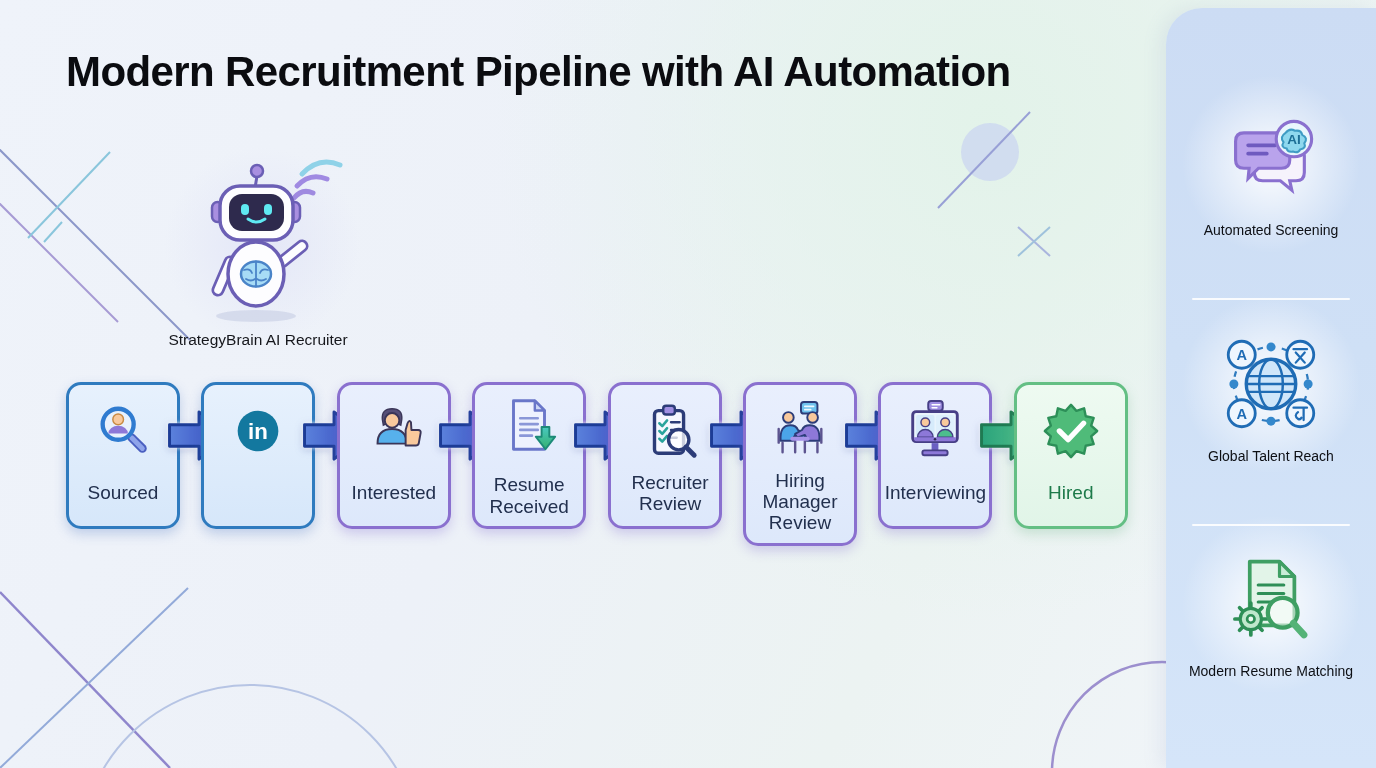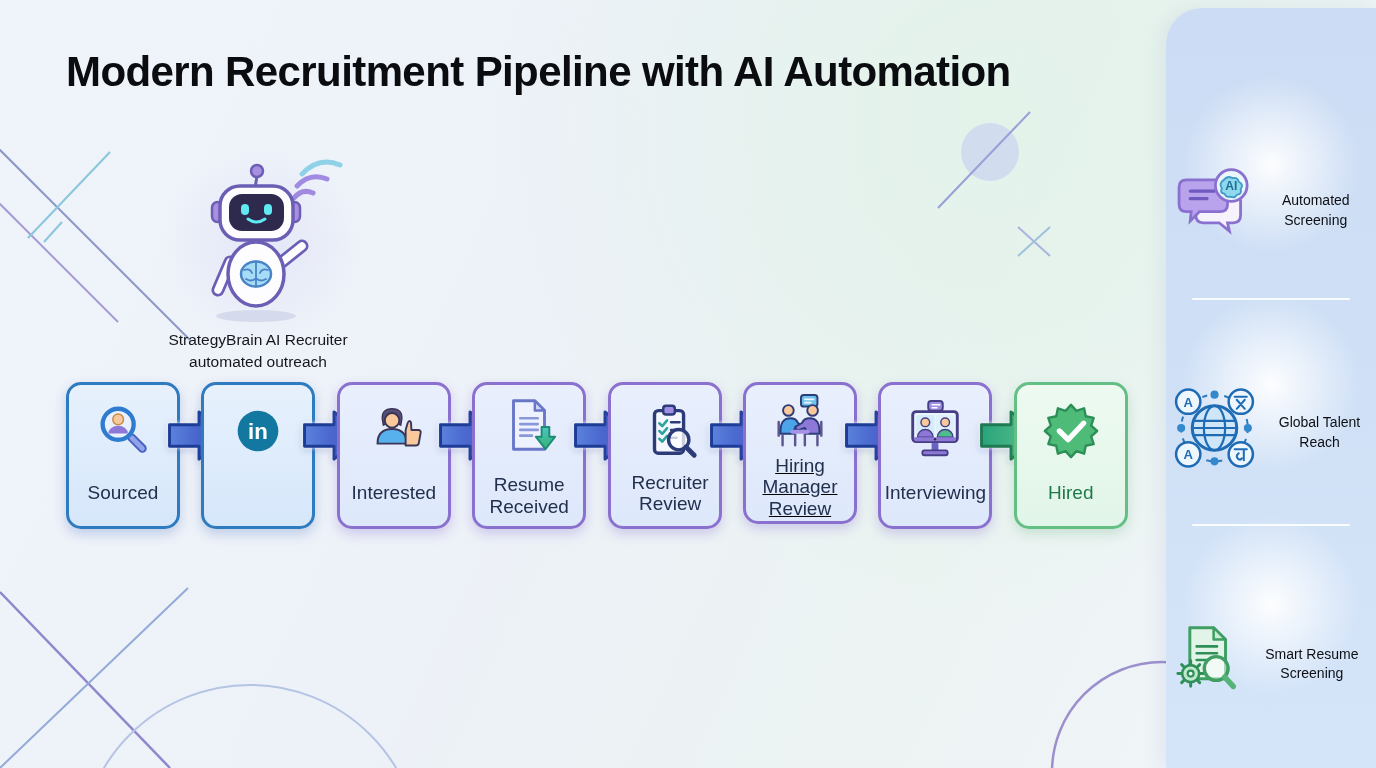--- a/index.html
+++ b/index.html
@@ -24,21 +24,21 @@
     position:absolute; left:103px; top:329px; width:310px; z-index:3;
     text-align:center; font-size:15.5px; line-height:1.4; font-weight:500; color:#16171c;
   }
   
   #pipeline{position:absolute; inset:0; z-index:4;}
   .stage{
     position:absolute; top:382px; width:114px; height:147px;
     border:3px solid; border-radius:15px;
     display:flex; flex-direction:column; align-items:center;
   }
-  .stage.tall{height:142px;text-decoration:underline;}
+  .stage.tall{height:164px;}
   .theme-blue{border-color:#2f7bbf; background:linear-gradient(180deg,#e7f1fd,#d6e7fa); box-shadow:0 5px 12px rgba(70,110,190,.28);}
   .theme-purple{border-color:#8a70cf; background:linear-gradient(180deg,#e9effd,#dde8fb); box-shadow:0 5px 12px rgba(130,110,210,.30);}
   .theme-green{border-color:#64bf84; background:linear-gradient(180deg,#eefaf1,#e1f5e8); box-shadow:0 5px 12px rgba(90,170,120,.25);}
   .stage-icon{height:84px; padding-top:8px; display:flex; align-items:center; justify-content:flex-end;}
   .stage-icon svg{width:62px; height:62px;}
   .stage-label{
     flex:1; display:flex; align-items:center; justify-content:center;
     text-align:center; font-size:19px; line-height:1.12; font-weight:500;
     color:#22304e; padding:0 3px 9px;
   }
@@ -48,21 +48,21 @@
     filter:drop-shadow(0 0 2px rgba(255,255,255,.95)) drop-shadow(0 2px 3px rgba(60,80,160,.25));
   }
   .arrow svg{width:100%; height:100%;}
   
   .sidebar{
     position:absolute; left:1166px; top:8px; width:210px; height:760px; z-index:2;
     border-top-left-radius:36px;
     background:linear-gradient(180deg,#ccdcf4 0%,#cfe0f6 45%,#d5e5f9 100%);
     box-shadow:-6px 0 18px rgba(120,140,190,.12);
   }
-  .side-item{position:relative; display:flex; flex-direction:row; align-items:center;border-radius:24px;}
+  .side-item{position:relative; display:flex; flex-direction:column; align-items:center;border-radius:24px;}
   .side-item:nth-child(1){height:292px; padding-top:104px;}
   .side-item:nth-child(2){height:226px; padding-top:30px;}
   .side-item:nth-child(3){height:242px; padding-top:25px;}
   .side-icon{position:relative; z-index:1;}
   .side-item:nth-child(1) .side-icon{width:100px;height:100px;}
   .side-item:nth-child(2) .side-icon{width:108px;height:108px;}
   .side-item:nth-child(3) .side-icon{width:102px;height:102px;}
   .side-icon svg{width:100%; height:100%;}
   .side-glow{
     position:absolute; left:50%; transform:translateX(-50%);
@@ -159,21 +159,21 @@
             <path d="M56,10 v14 h14 z" fill="#c9edd7" stroke="#3f9f63" stroke-width="3" stroke-linejoin="round"></path>
             <path d="M36,32 h24 M36,40 h24 M36,48 h14" stroke="#2e8f57" stroke-width="3" stroke-linecap="round"></path>
             <g stroke="#2e8f57">
               <path d="M39,64 h5 M36.1,71.1 l3.5,3.5 M29,74 v5 M21.9,71.1 l-3.5,3.5 M19,64 h-5 M21.9,56.9 l-3.5,-3.5 M29,54 v-5 M36.1,56.9 l3.5,-3.5" stroke-width="3.5" stroke-linecap="round"></path>
               <circle cx="29" cy="64" r="10" fill="#bfe8cc" stroke-width="3"></circle>
               <circle cx="29" cy="64" r="3.5" fill="#eef9f1" stroke-width="2.5"></circle>
             </g>
             <circle cx="59" cy="58" r="14" fill="rgba(255,255,255,.55)" stroke="#3f9f63" stroke-width="4"></circle>
             <line x1="69" y1="68" x2="79" y2="79" stroke="#54b377" stroke-width="6.5" stroke-linecap="round"></line>
           </svg></div>
-        <div class="side-label">Smart Resume Screening</div>
+        <div class="side-label">Modern Resume Matching</div>
       </div>
     </aside>
 
   <h1 class="title">Modern Recruitment Pipeline with AI Automation</h1>
 
   <div class="mascot">
     <svg viewBox="0 0 170 180">
       <ellipse cx="78" cy="170" rx="40" ry="6" fill="#c3cbe2" opacity="0.55"></ellipse>
       <path d="M116,52 q8,-10 19,-5" stroke="#9f8ae0" stroke-width="5" fill="none" stroke-linecap="round"></path>
       <path d="M119,40 q13,-14 30,-7" stroke="#a08ae2" stroke-width="5" fill="none" stroke-linecap="round"></path>
@@ -191,21 +191,20 @@
       <line x1="52" y1="116" x2="40" y2="144" stroke="#fdfdff" stroke-width="7.5" stroke-linecap="round"></line>
       <line x1="104" y1="116" x2="124" y2="100" stroke="#6b5fb5" stroke-width="13" stroke-linecap="round"></line>
       <line x1="104" y1="116" x2="124" y2="100" stroke="#fdfdff" stroke-width="7.5" stroke-linecap="round"></line>
       <ellipse cx="78" cy="128" rx="28" ry="32" fill="#fdfdff" stroke="#6b5fb5" stroke-width="3.5"></ellipse>
       <ellipse cx="78" cy="128" rx="15" ry="12.5" fill="#a7dcf6" stroke="#4a84c8" stroke-width="2.5"></ellipse>
       <path d="M78,115.5 v25 M66,124 q6,-2 8,3 M90,124 q-6,-2 -8,3 M68,133 q5,3 9,0 M88,133 q-5,3 -9,0" stroke="#4a84c8" stroke-width="1.8" fill="none" stroke-linecap="round"></path>
     </svg>
   </div>
   <div class="mascot-caption">
     <div>StrategyBrain AI Recruiter</div>
-    <div>automated outreach</div>
   </div>
 
   <div id="pipeline">
       <div class="stage theme-blue" style="left: 66px;">
         <div class="stage-icon">
           <svg viewBox="0 0 64 64">
             <line x1="41" y1="39" x2="52" y2="50" stroke="#4a5fc0" stroke-width="9" stroke-linecap="round"></line>
             <line x1="41" y1="39" x2="52" y2="50" stroke="#8fa4ea" stroke-width="5" stroke-linecap="round"></line>
             <circle cx="27" cy="25" r="16" fill="#e8f1fd" stroke="#2f7bd0" stroke-width="4.5"></circle>
             <circle cx="27" cy="20" r="5.5" fill="#f9c99c" stroke="#c98a43" stroke-width="1.5"></circle>

